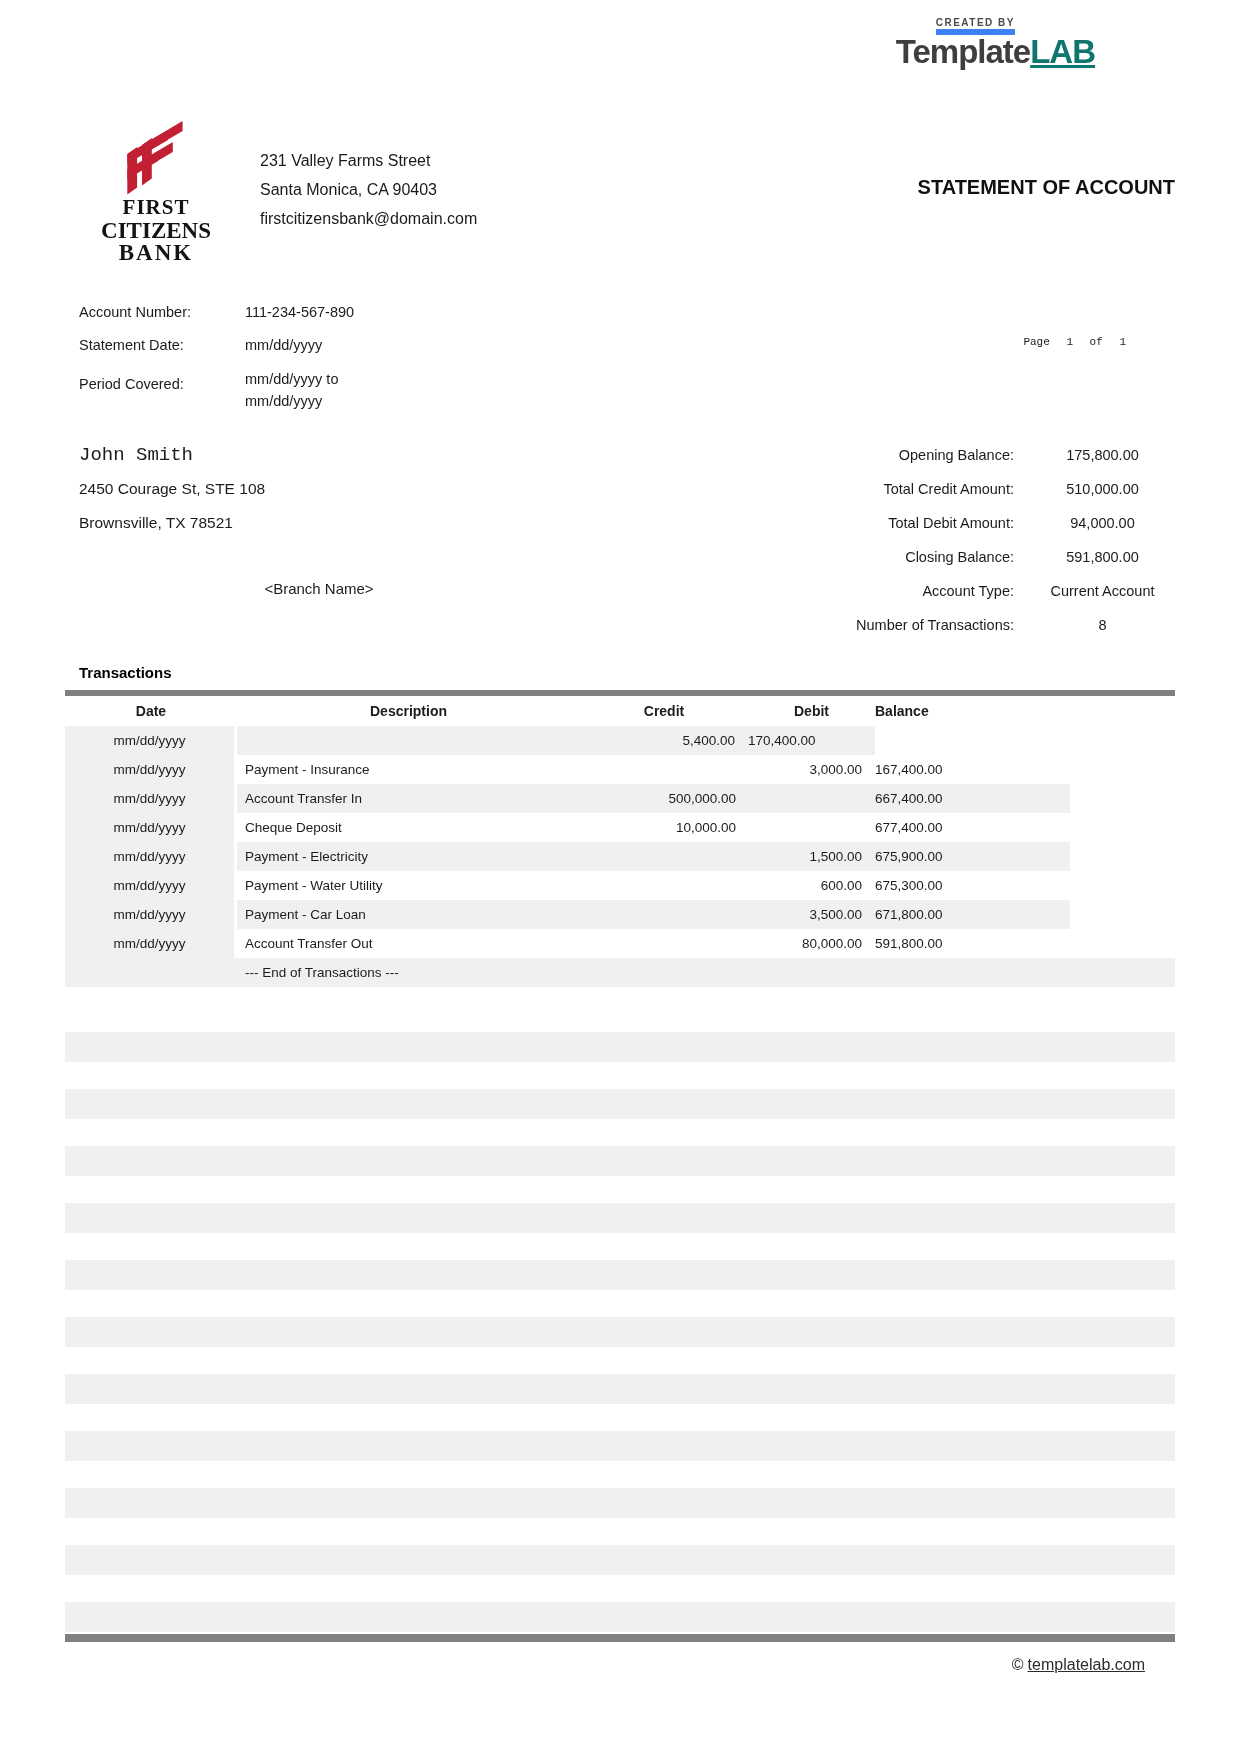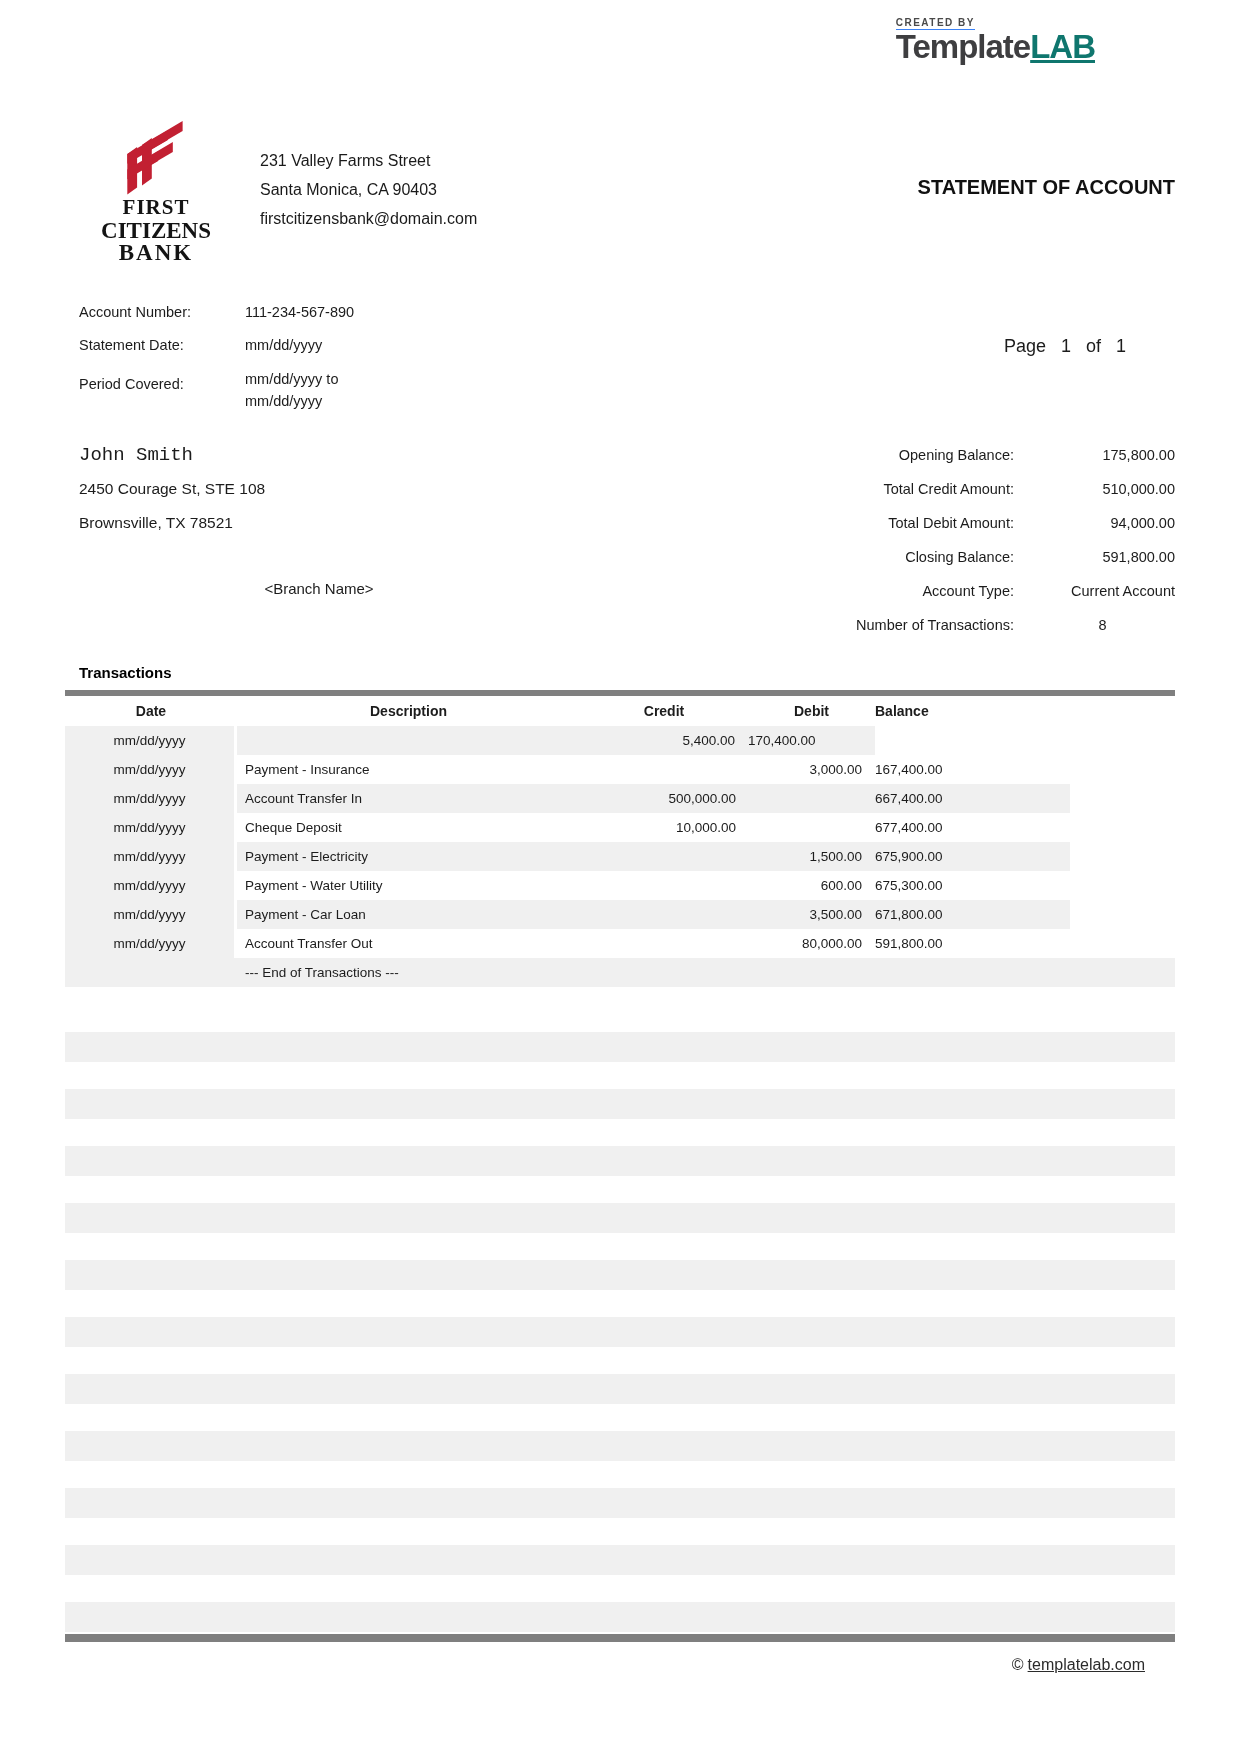--- a/index.html
+++ b/index.html
@@ -3,21 +3,21 @@
 <meta charset="utf-8">
 <style>
   * { margin:0; padding:0; box-sizing:border-box; }
   html,body { background:#ffffff; }
   body { font-family:"Liberation Sans","DejaVu Sans",sans-serif; color:#1c1c1c; }
   .page { position:relative; width:1240px; height:1754px; background:#fff; overflow:hidden; }
 
   
   .brand { position:absolute; top:12px; right:145px; }
   .created-by { font-size:10px; font-weight:bold; letter-spacing:1.5px; color:#4a4a4a;
-                border-bottom:1px solid #3b82f6; display:inline-block; padding-bottom:1px; }
+                border-bottom:6px solid #3b82f6; display:inline-block; padding-bottom:1px;margin-left:40px; }
   .brand-name { font-size:33px; font-weight:bold; letter-spacing:-1px; line-height:1.0; margin-top:0px; }
   .brand-template { color:#3e3e40; }
   .brand-lab { color:#0f766e;text-decoration:underline; }
 
   
   .letterhead { display:flex; padding:112px 65px 0 65px; }
   .logo { width:152px; margin-left:15px; text-align:center; color:#141414; }
   .logo-mark { width:88px; height:84px; display:block; margin:0 auto; }
   .logo-line { font-family:"Liberation Serif","DejaVu Serif",serif; font-weight:bold; }
   .logo-line1 { font-size:21px; letter-spacing:1px; line-height:23px; }
@@ -26,32 +26,32 @@
   .bank-address { margin-left:28px; padding-top:34px; font-size:16px; line-height:29px; color:#1a1a1a; }
   .title { margin-left:auto; padding-top:64px; font-size:20px; font-weight:bold; color:#111; }
 
   
   .info-section { position:relative; margin:32px 65px 0 79px; }
   .info-row { display:grid; grid-template-columns:166px auto; font-size:14.5px; }
   .info-row .lbl { line-height:33px; }
   .info-row .val { line-height:33px; }
   .info-row.period .lbl { line-height:44px; }
   .info-row.period .val { line-height:22px; padding-top:6px; }
-  .page-info { position:absolute; top:40px; right:49px; font-size:18px; word-spacing:10px; }
+  .page-info { position:absolute; top:40px; right:49px; font-size:11px; word-spacing:10px;font-family:Liberation Mono, monospace; }
 
   
   .mid-section { display:flex; margin:26px 65px 0 79px; }
   .customer { width:480px; }
   .customer-name { font-size:19px; line-height:34px;font-family:Liberation Mono, monospace; }
   .customer-line { font-size:15.5px; line-height:34px; }
   .branch { font-size:15px; margin-top:40px;text-align:center; }
   .summary { flex:1; }
   .summary-row { display:grid; grid-template-columns:auto 145px; font-size:14.5px; line-height:34px; }
   .summary-row .lbl { text-align:right; padding-right:16px; }
-  .summary-row .val { text-align:right; }
+  .summary-row .val { text-align:center; }
   .summary-row .val.center { text-align:center; }
 
   
   .tx-section { margin:22px 65px 0 65px; }
   .tx-heading { font-size:15px; font-weight:600; margin-left:14px; color:#000000; }
   .bar { height:6px; background:#7f7f7f; }
   .tx-topbar { margin-top:9px; }
   .tx-grid { display:grid; grid-template-columns:172px 343px 168px 127px 195px; }
   .tx-header { font-weight:bold; font-size:14px; line-height:30px; }
   .tx-header .h-date, .tx-header .h-desc { text-align:center; }

